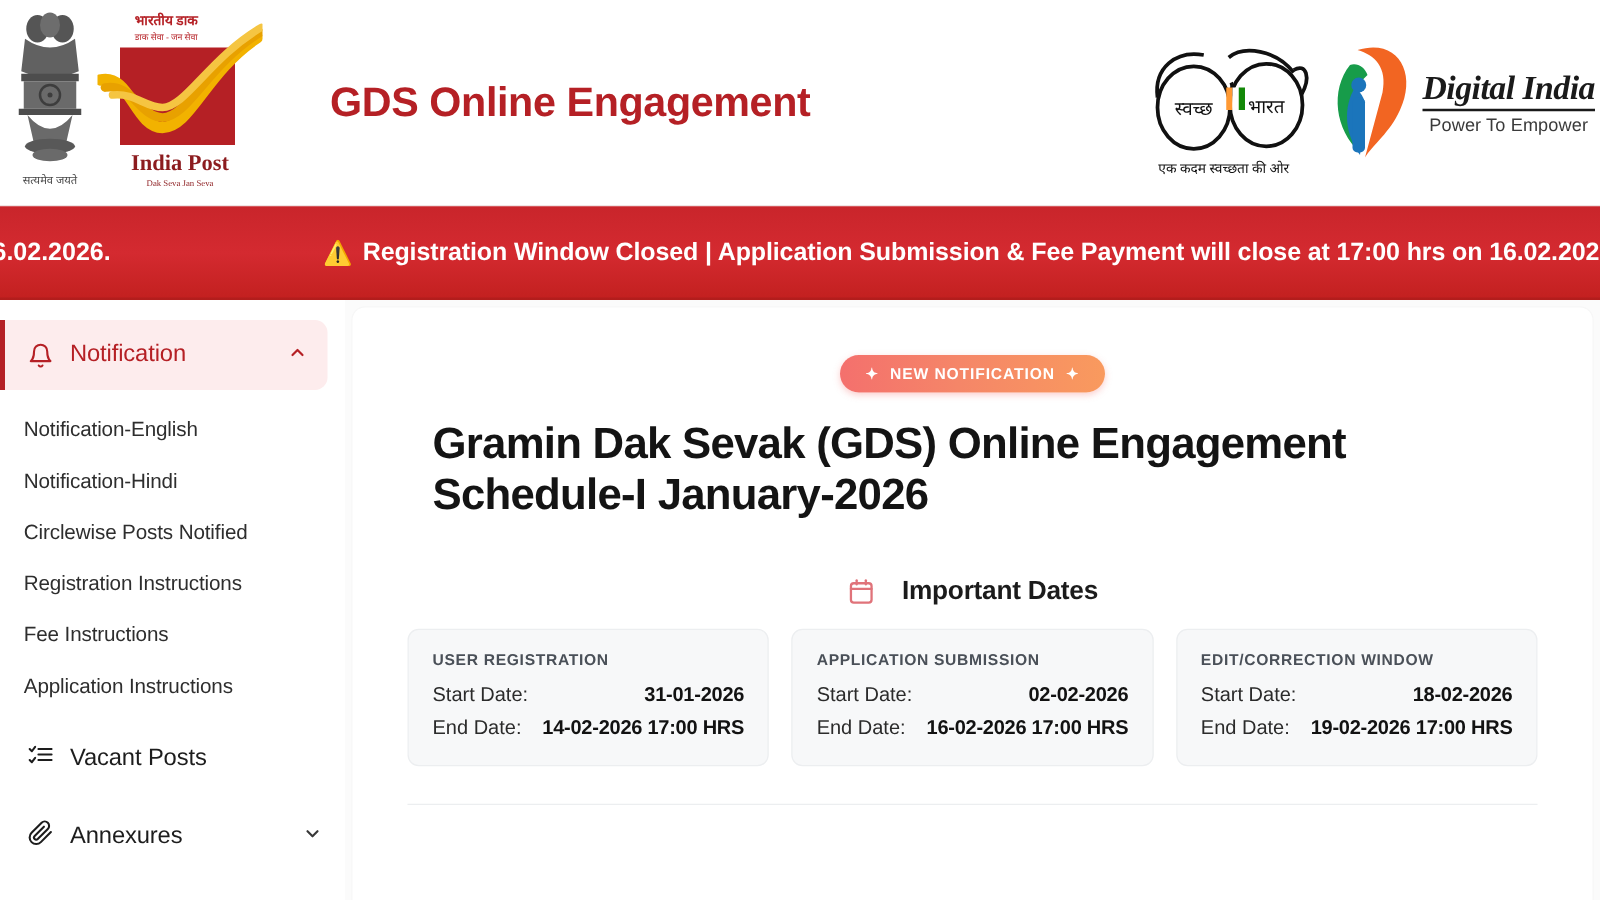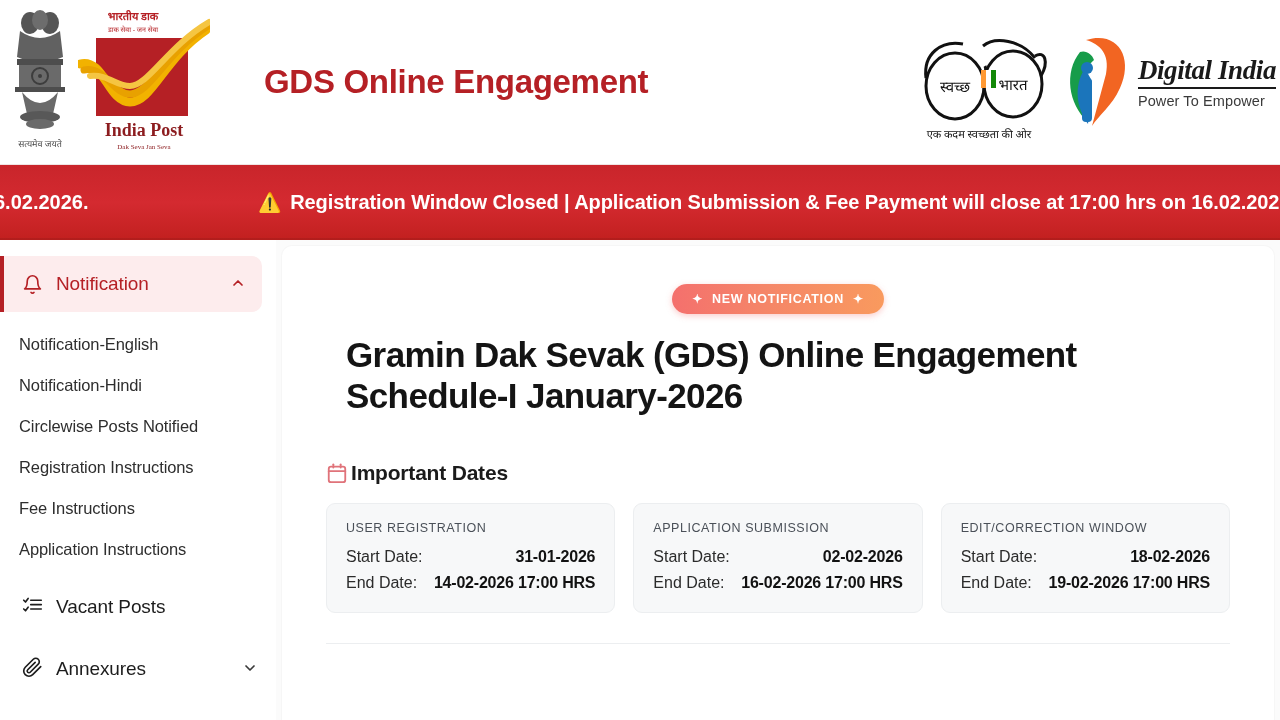--- a/index.html
+++ b/index.html
@@ -54,21 +54,21 @@
     position: absolute;
     right: 4px; top: 0;
     height: 165px;
     display: flex;
     align-items: center;
     gap: 10px;
   }
   .swachh { width: 135px; height: 130px; }
   .digital-india { display:flex; align-items:center; gap:4px; }
   .di-mark { width: 72px; height: 105px; }
-  .di-text { display: flex; flex-direction: column; line-height: 1; }
+  .di-text { display: flex; flex-direction: column; line-height: 1; align-items: center; }
   .di-title {
     font-family: "Liberation Serif", serif;
     font-style: italic;
     font-weight: bold;
     font-size: 27px;
     color: #1a1a1a;
     border-bottom: 2px solid #1a1a1a;
     padding-bottom: 3px;
     letter-spacing: -0.4px;
   }
@@ -205,22 +205,23 @@
     font-weight: bold;
     color: #141414;
     line-height: 1.18;
     letter-spacing: -0.6px;
     padding: 0 20px;
   }
 
   .section-head {
     display: flex;
     align-items: center;
-    gap: 3px;
+    gap: 22px;
     margin-top: 44px;
+    justify-content: center;
   }
   .section-head .cal-icon { display:flex; }
   .section-head .title {
     font-size: 21px;
     font-weight: bold;
     color: #1b1b1b;
     letter-spacing: -0.2px;
   }
 
   .dates-grid {
@@ -230,21 +231,21 @@
     margin-top: 18px;
   }
   .date-card {
     background: #f7f8f9;
     border: 1px solid #eceef0;
     border-radius: 9px;
     padding: 17px 19px 20px 19px;
   }
   .date-card .card-label {
     font-size: 12.5px;
-    font-weight: normal;
+    font-weight: bold;
     letter-spacing: 0.55px;
     color: #4a5058;
     margin-bottom: 13px;
   }
   .date-row {
     display: flex;
     justify-content: space-between;
     align-items: baseline;
     font-size: 16px;
     color: #1f1f1f;

